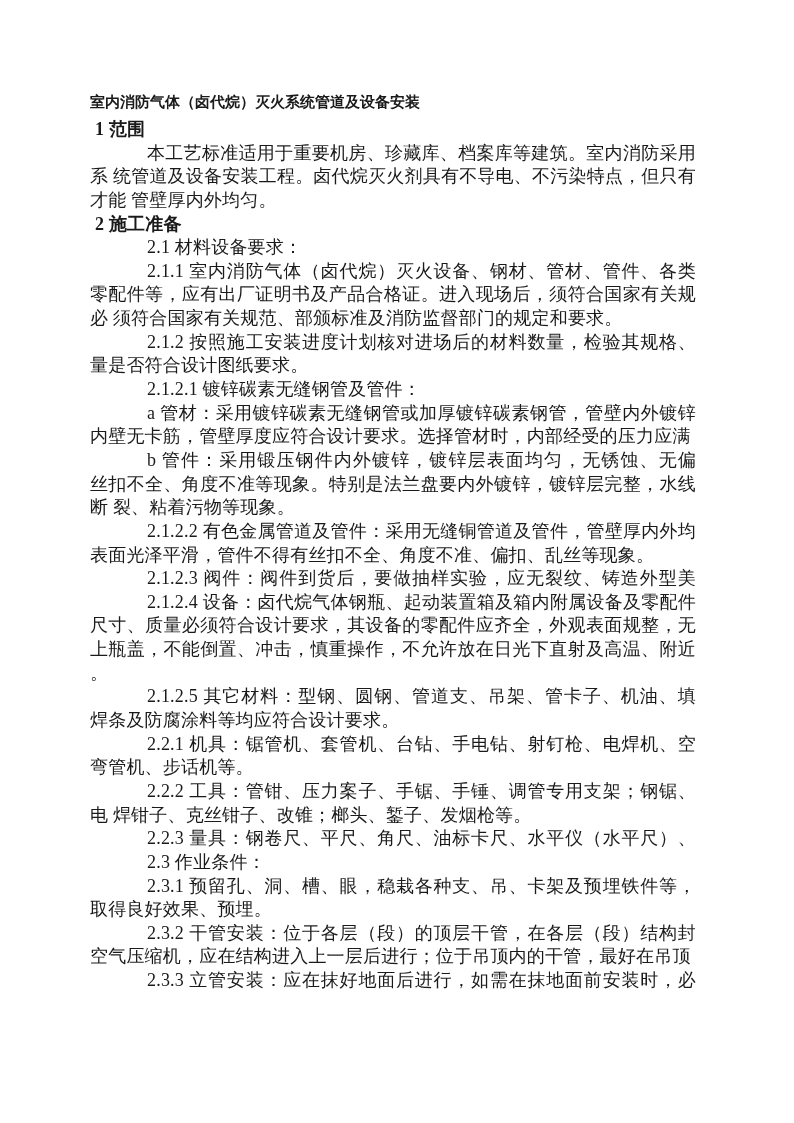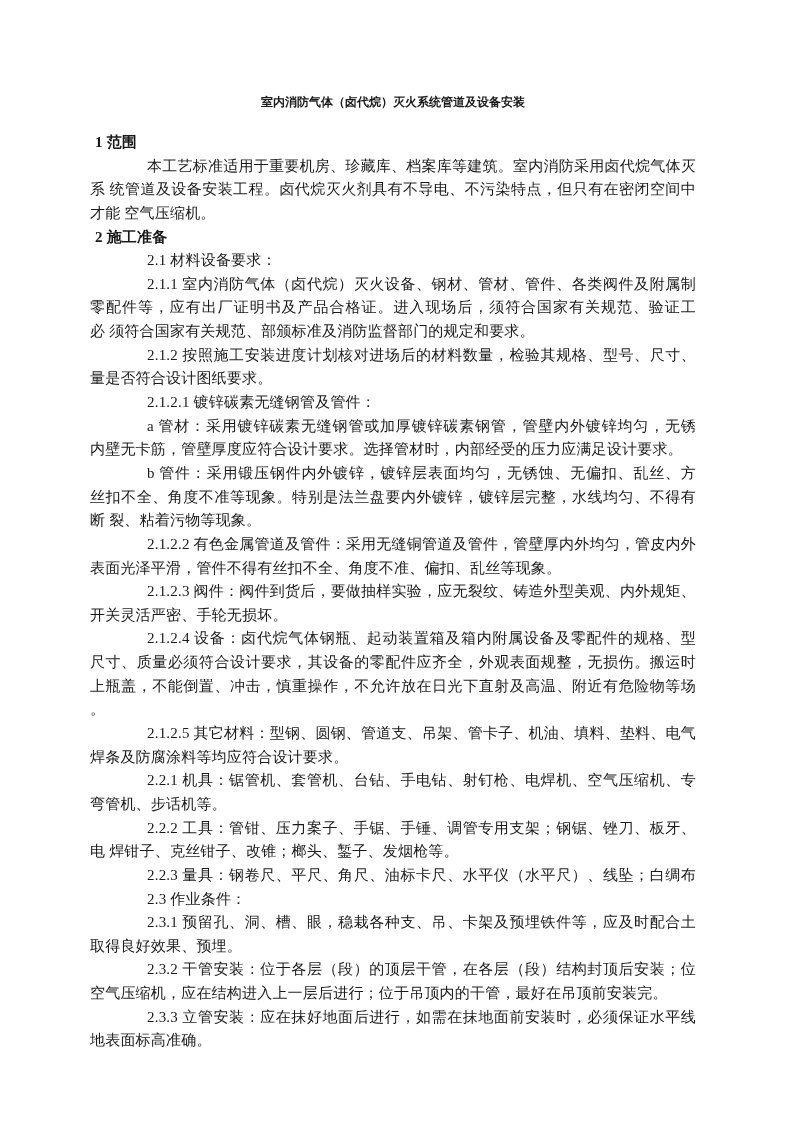--- a/index.html
+++ b/index.html
@@ -13,31 +13,31 @@
   }
   .page {
     box-sizing: border-box;
     width: 794px;
     height: 1123px;
     padding: 90px 98px 0 90px;
   }
   .content { width: 606px; }
   .title {
     width: 606px;
-    font-size: 12px;
+    font-size: 15px;
     font-weight: bold;
     line-height: 24px;
     height: 24px;
-    text-align: center;
-    margin-bottom: 17px;
+    text-align: left;
+    margin-bottom: 4px;
     white-space: nowrap;
     overflow: hidden;
   }
   .line {
-    font-size: 15px;
+    font-size: 18px;
     line-height: 23.65px;
     height: 23.65px;
     overflow: hidden;
     letter-spacing: 0.2px;
   }
   .block.heading .line {
     font-weight: bold;
     text-indent: 5px;
   }
   .line.indent { text-indent: 57px; }
@@ -52,21 +52,21 @@
 <div class="page">
   <div class="content">
     <div class="title">室内消防气体（卤代烷）灭火系统管道及设备安装</div>
     <div id="blocks">
         <div class="block heading">
           <div class="line">1 范围</div>
         </div>
         <div class="block para">
           <div class="line indent full">本工艺标准适用于重要机房、珍藏库、档案库等建筑。室内消防采用卤代烷气体灭火</div>
           <div class="line full">系 统管道及设备安装工程。卤代烷灭火剂具有不导电、不污染特点，但只有在密闭空间中</div>
-          <div class="line">才能 空气压缩机。</div>
+          <div class="line">才能 管壁厚内外均匀。</div>
         </div>
         <div class="block heading">
           <div class="line">2 施工准备</div>
         </div>
         <div class="block para">
           <div class="line indent">2.1 材料设备要求：</div>
         </div>
         <div class="block para">
           <div class="line indent full">2.1.1 室内消防气体（卤代烷）灭火设备、钢材、管材、管件、各类阀件及附属制品</div>
           <div class="line full">零配件等，应有出厂证明书及产品合格证。进入现场后，须符合国家有关规范、验证工作，</div>
@@ -87,21 +87,20 @@
           <div class="line indent full">b 管件：采用锻压钢件内外镀锌，镀锌层表面均匀，无锈蚀、无偏扣、乱丝、方扣、</div>
           <div class="line full">丝扣不全、角度不准等现象。特别是法兰盘要内外镀锌，镀锌层完整，水线均匀、不得有</div>
           <div class="line">断 裂、粘着污物等现象。</div>
         </div>
         <div class="block para">
           <div class="line indent full">2.1.2.2 有色金属管道及管件：采用无缝铜管道及管件，管壁厚内外均匀，管皮内外</div>
           <div class="line">表面光泽平滑，管件不得有丝扣不全、角度不准、偏扣、乱丝等现象。</div>
         </div>
         <div class="block para">
           <div class="line indent full">2.1.2.3 阀件：阀件到货后，要做抽样实验，应无裂纹、铸造外型美观、内外规矩、</div>
-          <div class="line">开关灵活严密、手轮无损坏。</div>
         </div>
         <div class="block para">
           <div class="line indent full">2.1.2.4 设备：卤代烷气体钢瓶、起动装置箱及箱内附属设备及零配件的规格、型号、</div>
           <div class="line full">尺寸、质量必须符合设计要求，其设备的零配件应齐全，外观表面规整，无损伤。搬运时戴</div>
           <div class="line full">上瓶盖，不能倒置、冲击，慎重操作，不允许放在日光下直射及高温、附近有危险物等场所</div>
           <div class="line">。</div>
         </div>
         <div class="block para">
           <div class="line indent full">2.1.2.5 其它材料：型钢、圆钢、管道支、吊架、管卡子、机油、填料、垫料、电气</div>
           <div class="line">焊条及防腐涂料等均应符合设计要求。</div>
@@ -123,17 +122,16 @@
         <div class="block para">
           <div class="line indent full">2.3.1 预留孔、洞、槽、眼，稳栽各种支、吊、卡架及预埋铁件等，应及时配合土建</div>
           <div class="line">取得良好效果、预埋。</div>
         </div>
         <div class="block para">
           <div class="line indent full">2.3.2 干管安装：位于各层（段）的顶层干管，在各层（段）结构封顶后安装；位于</div>
           <div class="line">空气压缩机，应在结构进入上一层后进行；位于吊顶内的干管，最好在吊顶前安装完。</div>
         </div>
         <div class="block para">
           <div class="line indent full">2.3.3 立管安装：应在抹好地面后进行，如需在抹地面前安装时，必须保证水平线和</div>
-          <div class="line">地表面标高准确。</div>
         </div>
       </div>
   </div>
 </div>
 
 </body></html>

